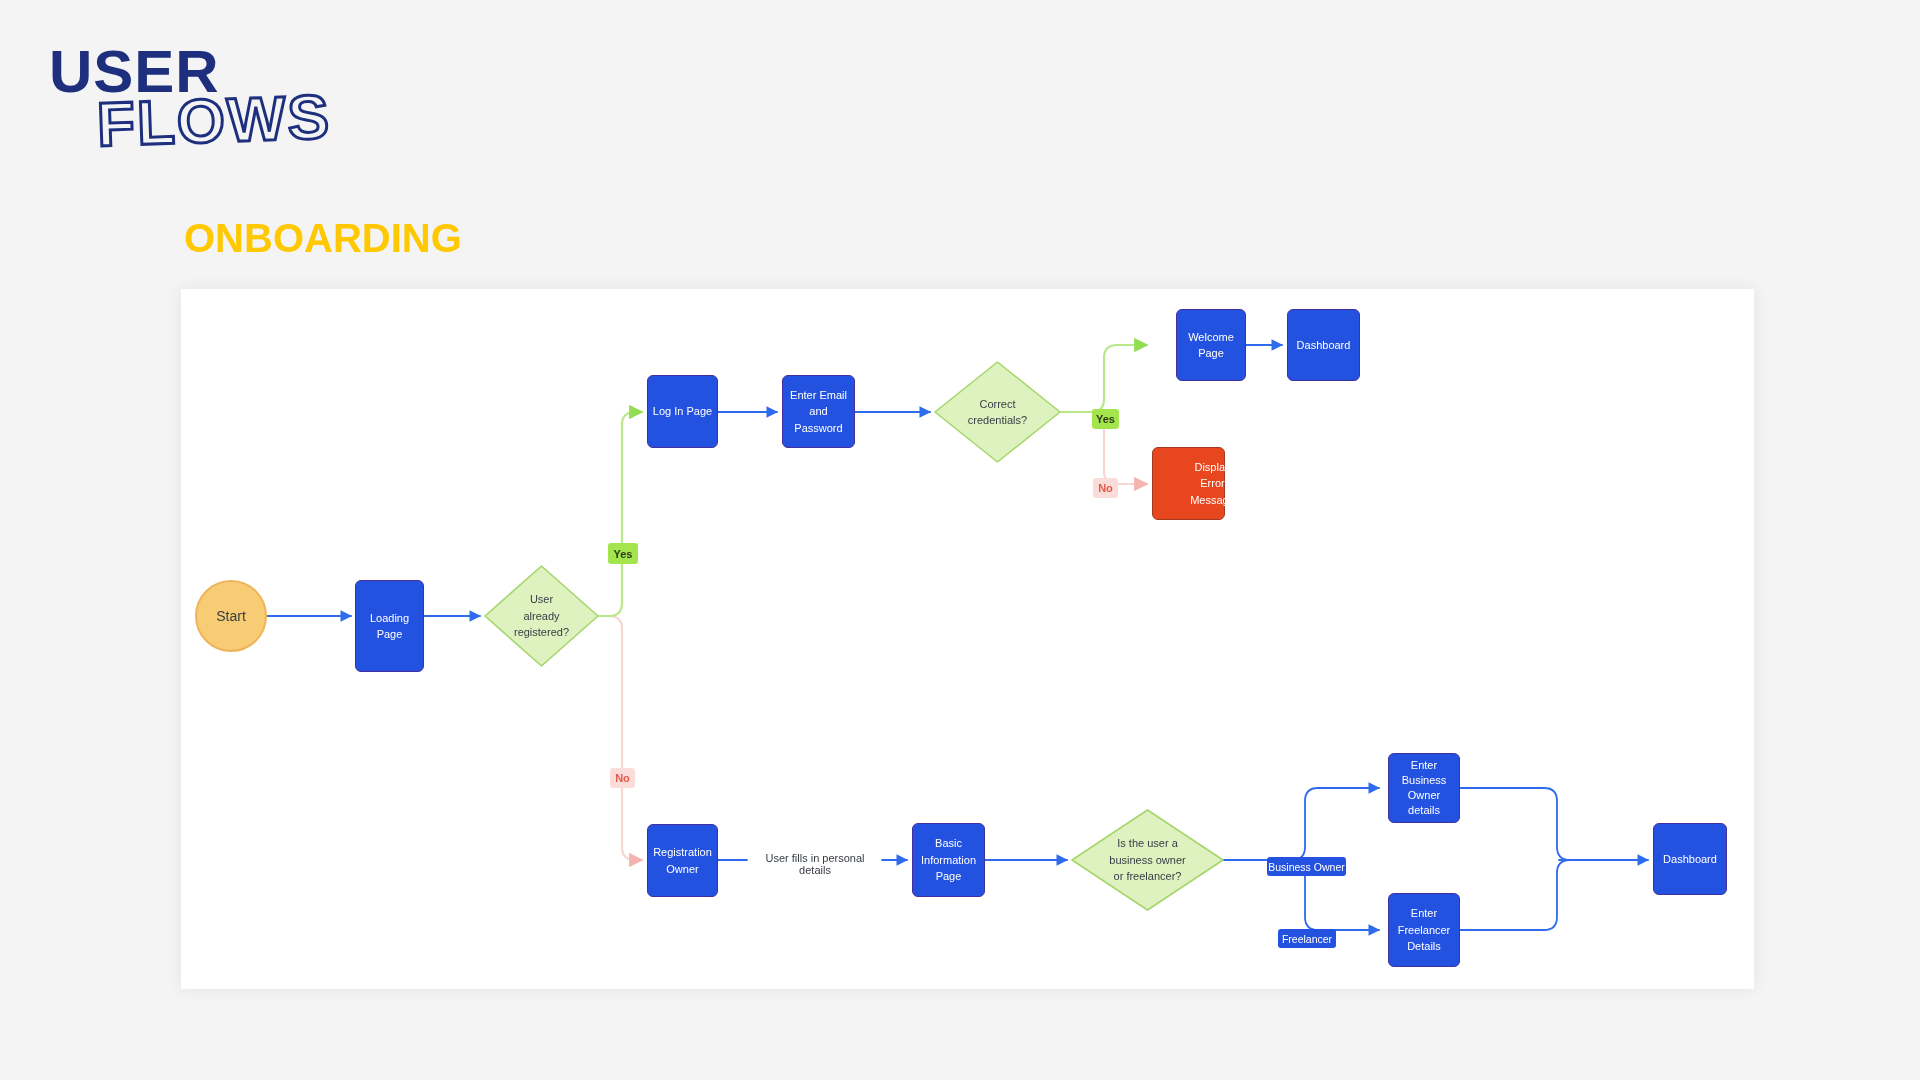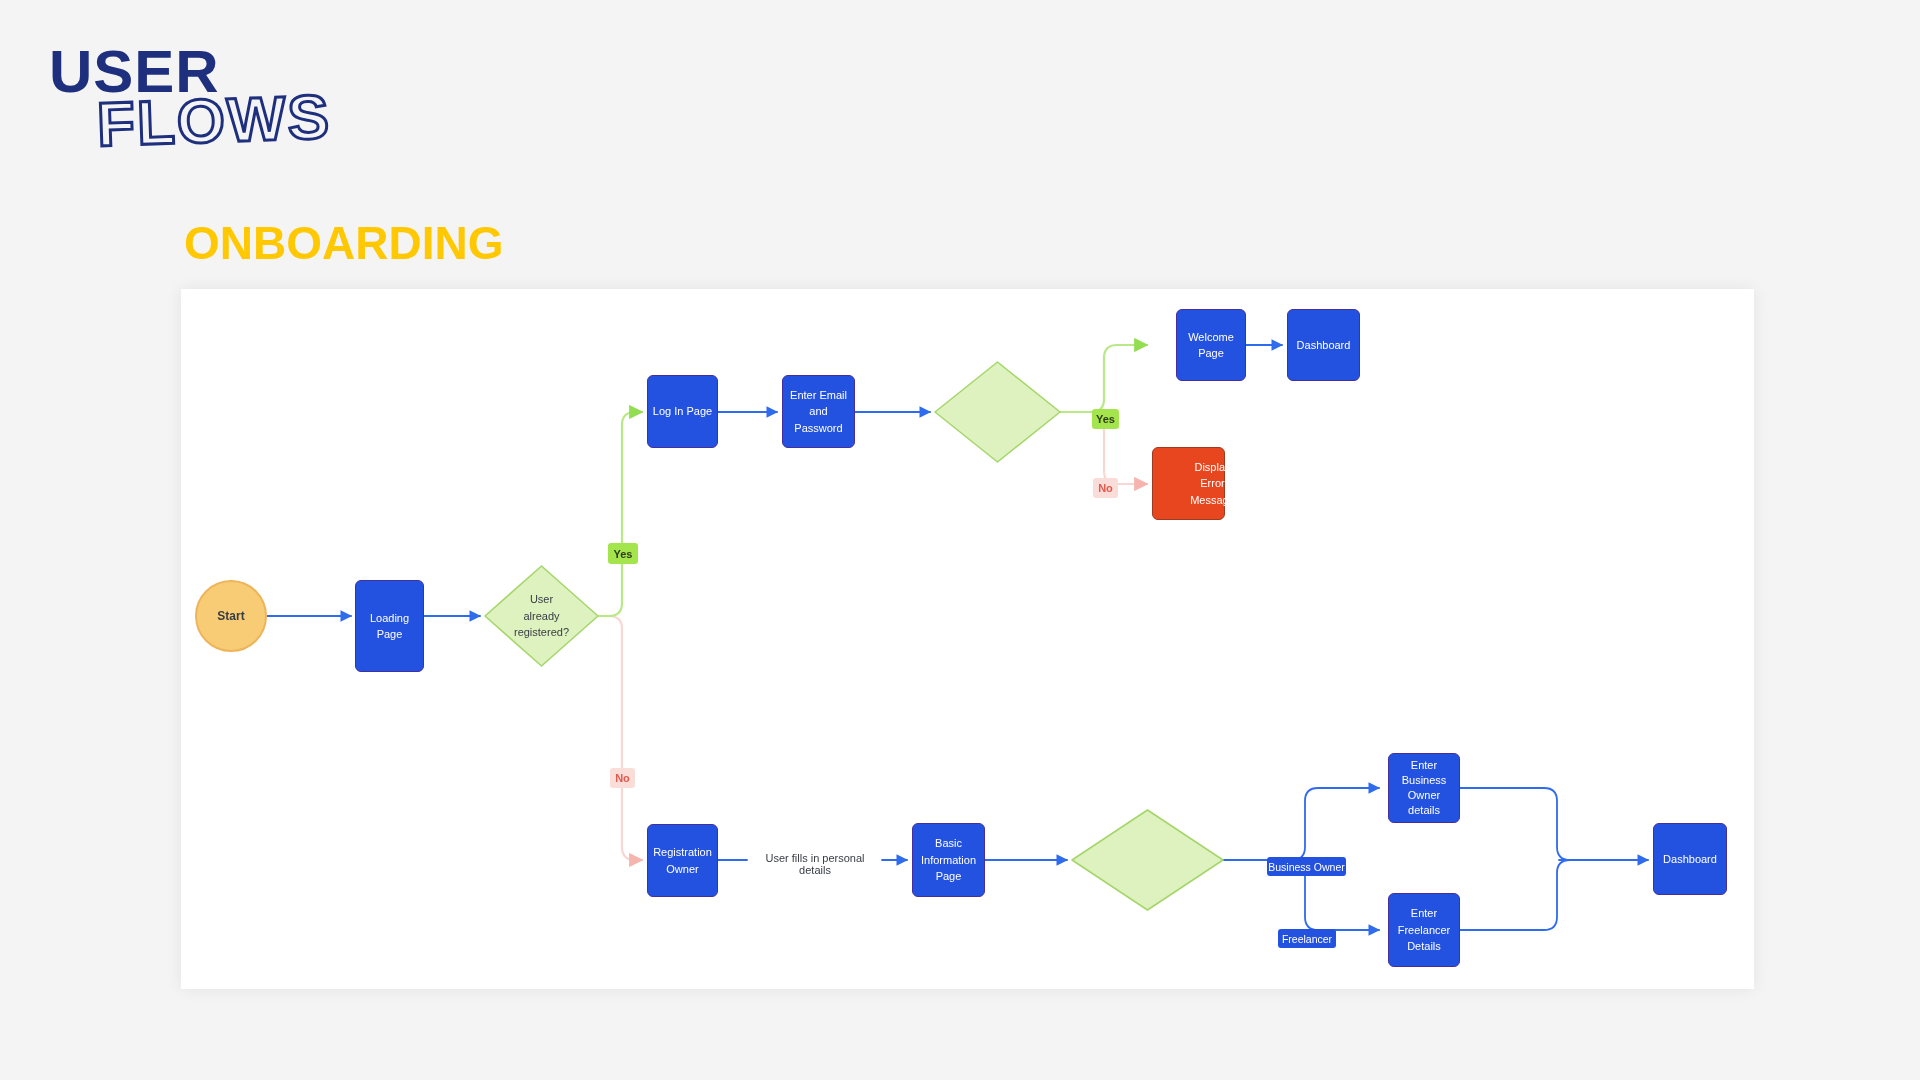--- a/index.html
+++ b/index.html
@@ -12,42 +12,42 @@
   *{box-sizing:border-box; margin:0; padding:0;}
   html,body{width:1920px;height:1080px;overflow:hidden;}
   body{background:var(--page-bg); font-family:"Liberation Sans",sans-serif;}
 
   .logo{position:absolute; left:49px; top:42px; color:var(--navy);}
   .logo-line1{font-size:60px; font-weight:bold; letter-spacing:1px; line-height:1;}
   .logo-line2{font-size:62px; font-weight:bold; letter-spacing:2px; line-height:1;
     color:transparent; -webkit-text-stroke:3px var(--navy);
     margin-left:47px; margin-top:-8px; transform:rotate(-2deg); transform-origin:left top; width:max-content;}
 
-  .section-title{position:absolute; left:184px; top:216px; font-size:46px; font-weight:bold;
+  .section-title{position:absolute; left:184px; top:216px; font-size:40px; font-weight:bold;
     color:var(--accent); letter-spacing:0px;}
 
   .canvas{position:absolute; left:181px; top:289px; width:1573px; height:700px;
     background:var(--canvas); box-shadow:0 0 16px rgba(0,0,0,0.07);}
 
   svg.wires{position:absolute; left:0; top:0; width:1573px; height:700px;}
   .wire{fill:none; stroke-linecap:round; stroke-linejoin:round;}
   .wire.blue{stroke:var(--arrow-blue); stroke-width:1.8;}
   .wire.green{stroke:var(--line-green); stroke-width:2.2;}
   .wire.pink{stroke:var(--line-pink); stroke-width:2.2;}
   .diamond{fill:var(--decision-fill); stroke:var(--decision-border); stroke-width:1.6; stroke-linejoin:round;}
   #m-blue path{fill:var(--arrow-blue);} #m-green path{fill:#93dd52;} #m-pink path{fill:#f5b4ad;}
 
   .node{position:absolute; display:flex; align-items:center; justify-content:center;
     text-align:center; white-space:pre-line; font-size:11px; line-height:1.5;}
   .node-blue{background:var(--node-blue); border:1.6px solid var(--node-blue-border);
     border-radius:6px; color:#fff;}
   .node-red{background:var(--node-red); border:1.6px solid var(--node-red-border);
     border-radius:6px; color:#fff;padding-left:48px;}
   .start-circle{background:var(--start-fill); border:2px solid var(--start-border);
-    border-radius:50%; color:var(--text-dark); font-weight:bold; font-size:12px;}
+    border-radius:50%; color:var(--text-dark); font-weight:normal; font-size:14px;}
   .decision-label{position:absolute; display:flex; align-items:center; justify-content:center;
     text-align:center; white-space:pre-line; font-size:11px; line-height:1.5; color:var(--text-dark);}
 
   .badge{position:absolute; display:flex; align-items:center; justify-content:center;
     font-size:11px; border-radius:3px;margin-top:40px;}
   .badge-yes{background:var(--yes-bg); color:#2f3b17; font-weight:bold;}
   .badge-no{background:var(--no-bg); color:var(--no-text); font-weight:bold;}
   .badge-blue{background:var(--node-blue); color:#fff; font-size:10.5px; border-radius:3px;}
   .edge-text{position:absolute; font-size:11px; color:var(--text-dark); text-align:center;
     background:var(--canvas);}
@@ -118,20 +118,22 @@
 
   <div class="badge badge-yes" style="left:427px; top:214px; width:30px; height:21px;">Yes</div>
   <div class="badge badge-no" style="left:429px; top:439px; width:25px; height:20px;">No</div>
 
   <div class="node node-blue" style="left:466px; top:86px; width:71px; height:73px;">Log In Page</div>
 
   <div class="node node-blue" style="left:601px; top:86px; width:73px; height:73px;">Enter Email
 and
 Password</div>
 
+  <div class="decision-label" style="left:754px; top:73px; width:125px; height:100px;">Correct
+credentials?</div>
 
   <div class="badge badge-yes" style="left:911px; top:80px; width:27px; height:20px;">Yes</div>
   <div class="badge badge-no" style="left:912px; top:149px; width:25px; height:20px;">No</div>
 
   <div class="node node-blue" style="left:971px; top:20px; width:70px; height:72px;margin-left:24px;">Welcome
 Page</div>
 
   <div class="node node-blue" style="left:1106px; top:20px; width:73px; height:72px;">Dashboard</div>
 
   <div class="node node-red" style="left:971px; top:158px; width:73px; height:73px;">Display Error
@@ -139,20 +141,23 @@
 
   <div class="node node-blue" style="left:466px; top:535px; width:71px; height:73px;">Registration
 Owner</div>
 
   <div class="edge-text" style="left:570px; top:563px; width:128px;">User fills in personal details</div>
 
   <div class="node node-blue" style="left:731px; top:534px; width:73px; height:74px;">Basic
 Information
 Page</div>
 
+  <div class="decision-label" style="left:891px; top:521px; width:151px; height:100px;">Is the user a
+business owner
+or freelancer?</div>
 
   <div class="badge badge-blue" style="left:1086px; top:528px; width:79px; height:19px;">Business Owner</div>
   <div class="badge badge-blue" style="left:1097px; top:600px; width:58px; height:19px;">Freelancer</div>
 
   <div class="node node-blue" style="left:1207px; top:464px; width:72px; height:70px; line-height:1.35;">Enter
 Business
 Owner
 details</div>
 
   <div class="node node-blue" style="left:1207px; top:604px; width:72px; height:74px;">Enter

